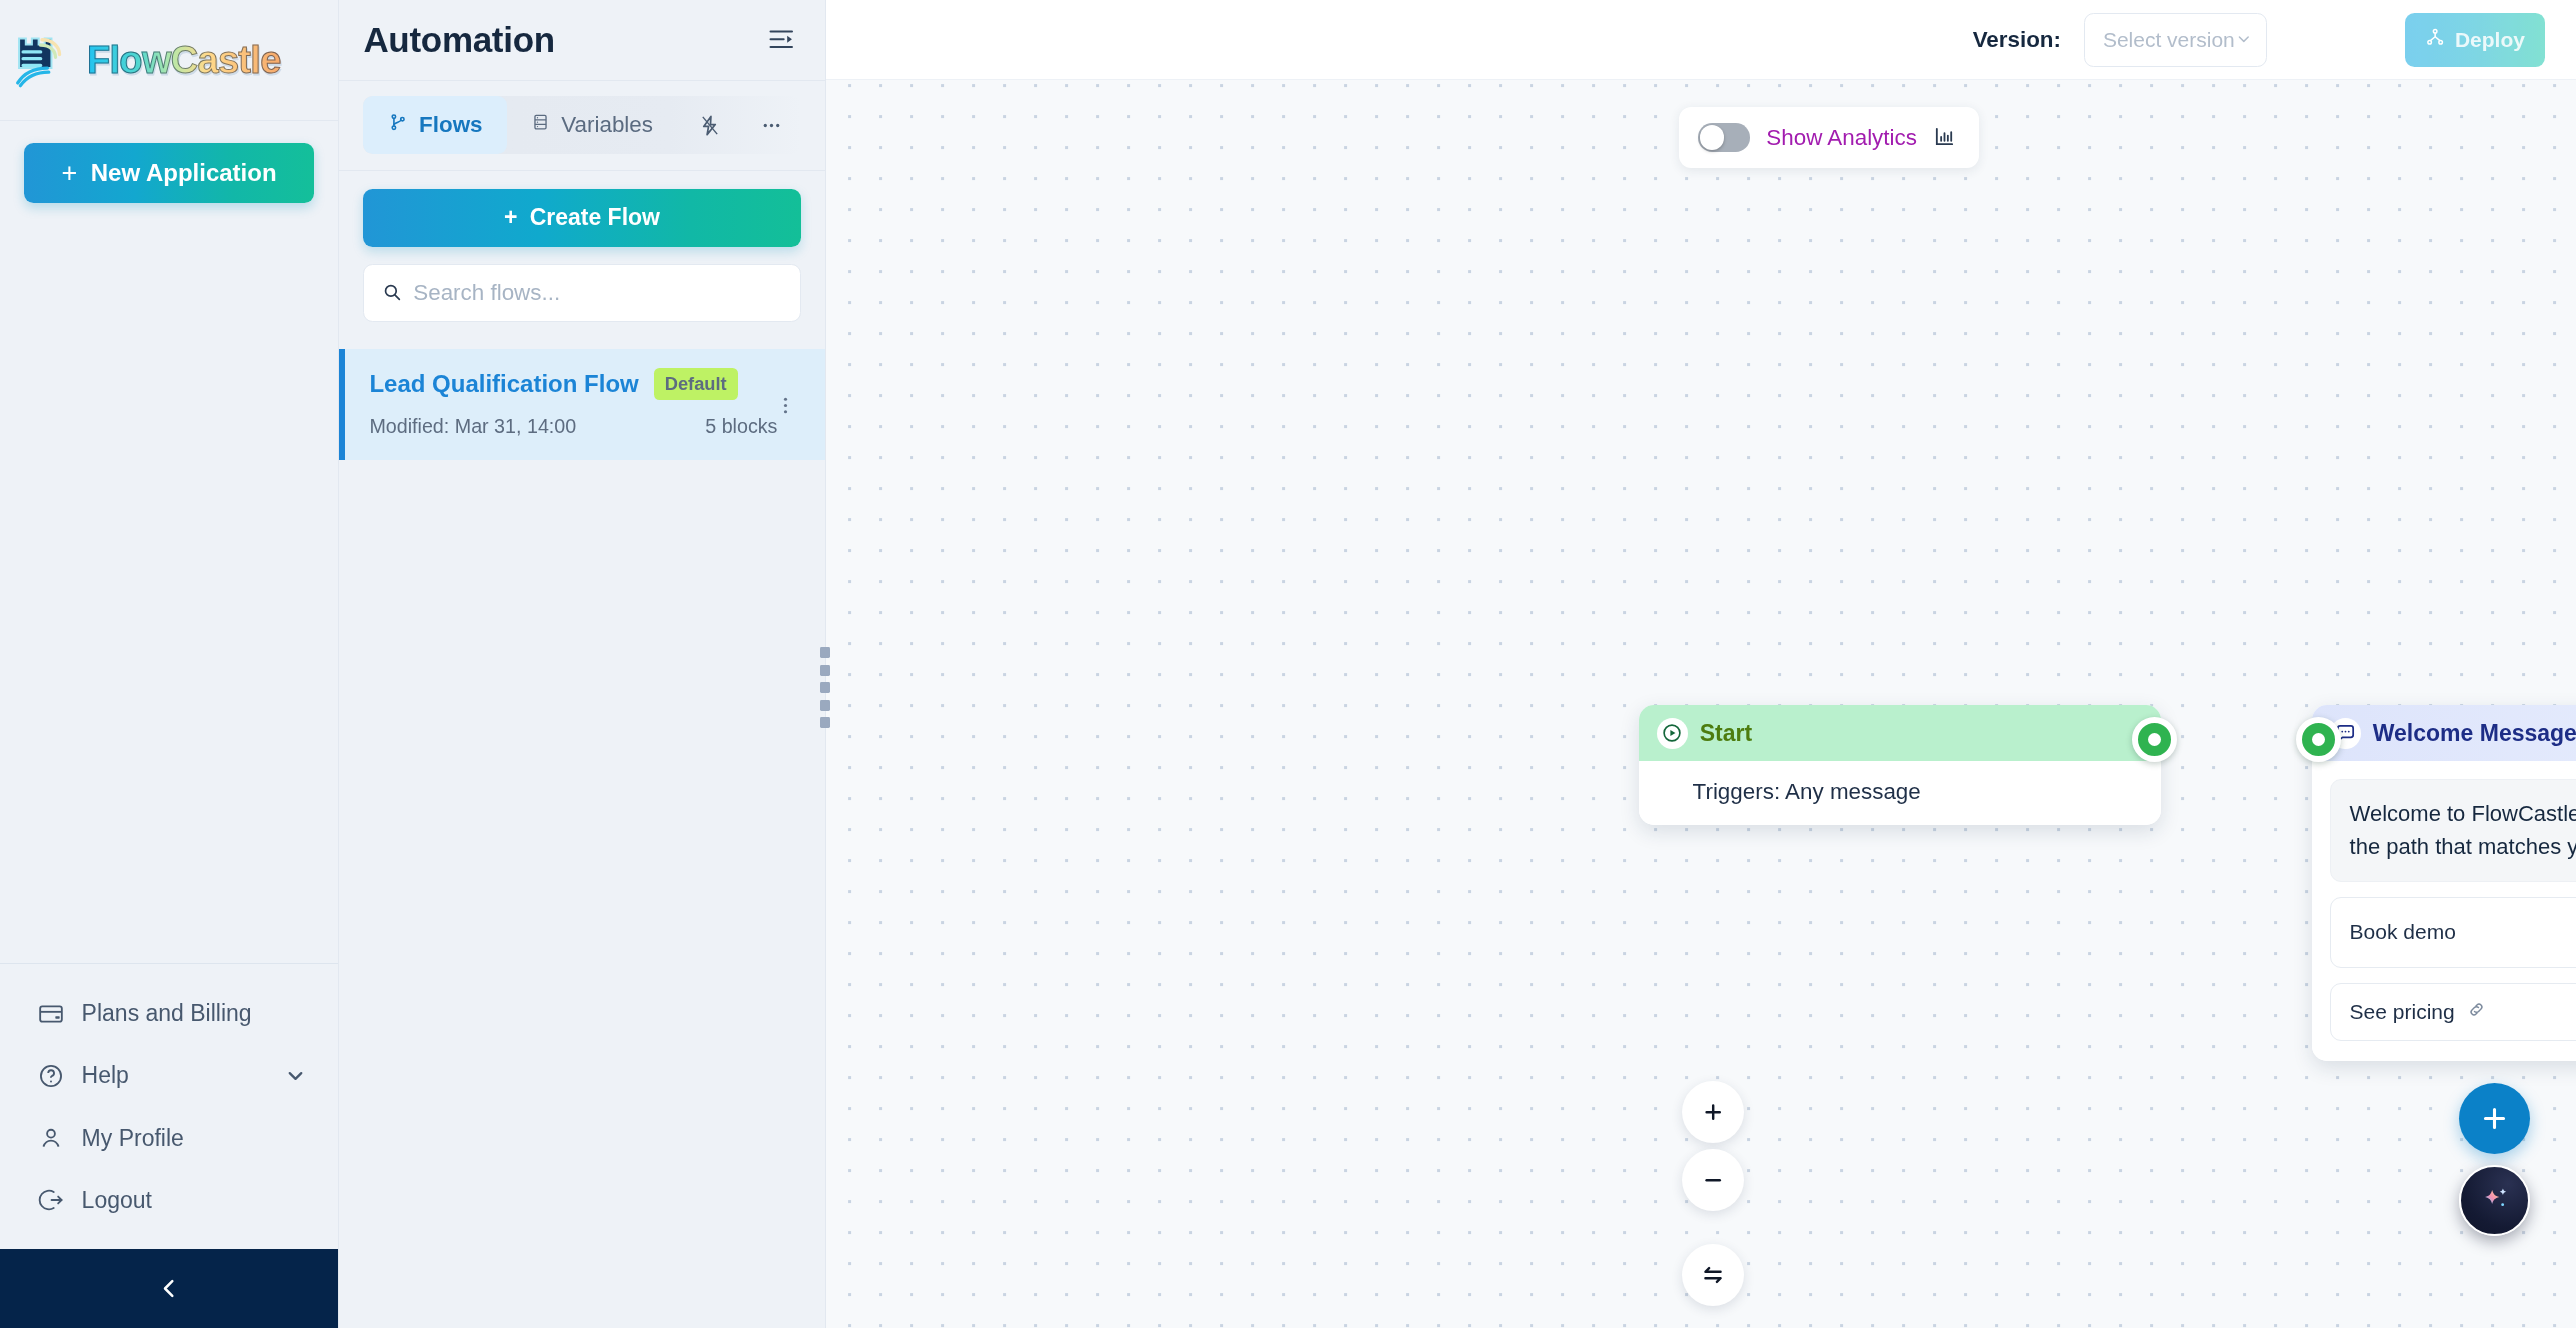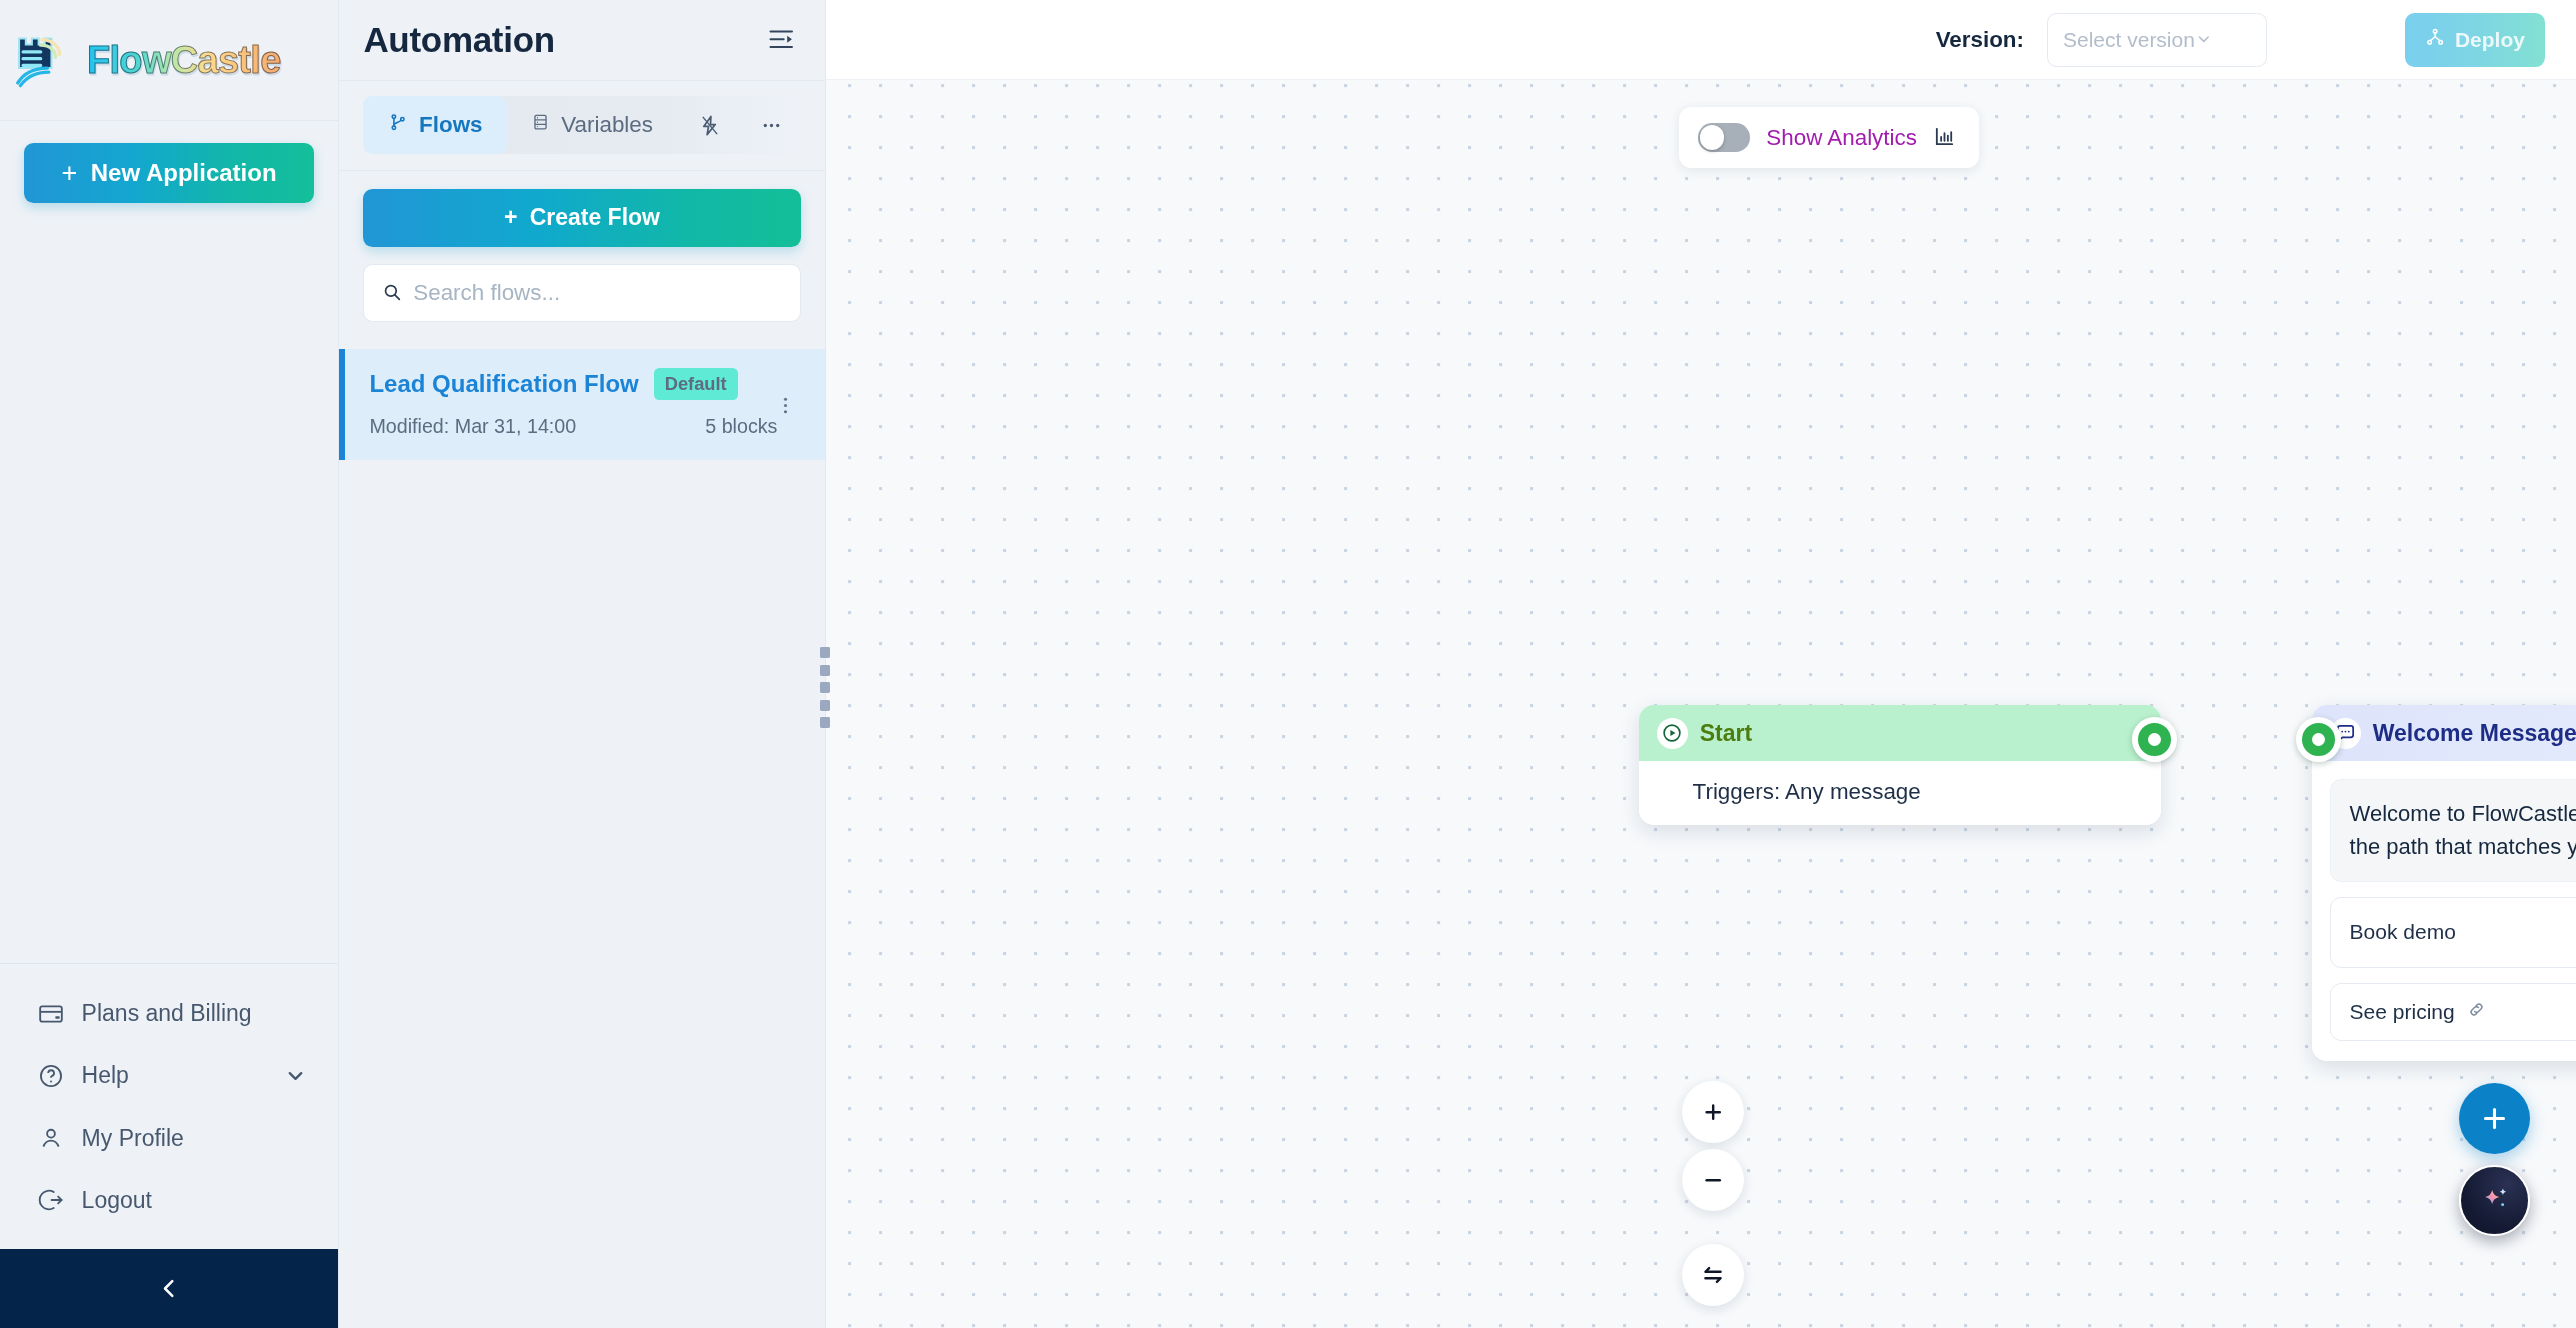--- a/index.html
+++ b/index.html
@@ -102,21 +102,21 @@
   .search-box input::placeholder { color: #a7b4c4; }
   .flow-list { margin-top: 27px; }
   .flow-card {
     background: #ddeefa; border-left: 6.8px solid #1b84d6;
     padding: 19px 27px 22px 24.4px; cursor: pointer; position: relative;
   }
   .flow-row1 { display: flex; align-items: center; gap: 15px; }
   .flow-name { font-size: 24px; font-weight: bold; color: #1b84d6; }
   .flow-badge {
     font-size: 18.3px; font-weight: bold; color: #5d6c80;
-    background: #5eead4; border-radius: 5.4px; padding: 4.7px 11px;
+    background: #bef264; border-radius: 5.4px; padding: 4.7px 11px;
   }
   .flow-row2 { display: flex; align-items: center; margin-top: 15px; }
   .flow-meta { font-size: 19.7px; color: #5d6c80; }
   .flow-meta.blocks { margin-left: 129px; }
   .flow-kebab { position: absolute; right: 28.5px; top: 45px; cursor: pointer; }
   .panel-grip {
     position: absolute; right: -6.1px; top: 647px;
     width: 11px; height: 81px; display: flex; flex-direction: column;
     justify-content: space-between; z-index: 6;
   }
@@ -131,22 +131,22 @@
     overflow: hidden;
   }
   .topbar {
     position: absolute; left: 0; top: 0; right: 0; height: 80px;
     background: #fff; border-bottom: 1.4px solid #edf1f6;
     display: flex; align-items: center; justify-content: flex-end;
     gap: 23px; padding-right: 31px; z-index: 40;
   }
   .ver-label { font-size: 22.4px; font-weight: bold; color: #16283f; }
   .ver-select {
-    width: 220px; height: 54px; border: 1.4px solid #e3e9f1; border-radius: 9.5px;
-    background: #fff; display: flex; align-items: center; justify-content: flex-start;
+    width: 183px; height: 54px; border: 1.4px solid #e3e9f1; border-radius: 9.5px;
+    background: #fff; display: flex; align-items: center; justify-content: flex-end;
     padding: 0 13.6px 0 15px; cursor: pointer;
   }
   .ver-select .txt { font-size: 21px; color: #b2bdcb; }
   .btn-deploy {
     margin-left: 115px; width: 140px; height: 54px; border: none; border-radius: 9.5px;
     background: linear-gradient(90deg,#63c7ec 0%,#68cfe0 50%,#6ddccb 100%);
     color: rgba(255,255,255,.85); font-size: 21px; font-weight: bold;
     display: flex; align-items: center; justify-content: center; gap: 9.5px;
     cursor: pointer; opacity: .85;
   }

